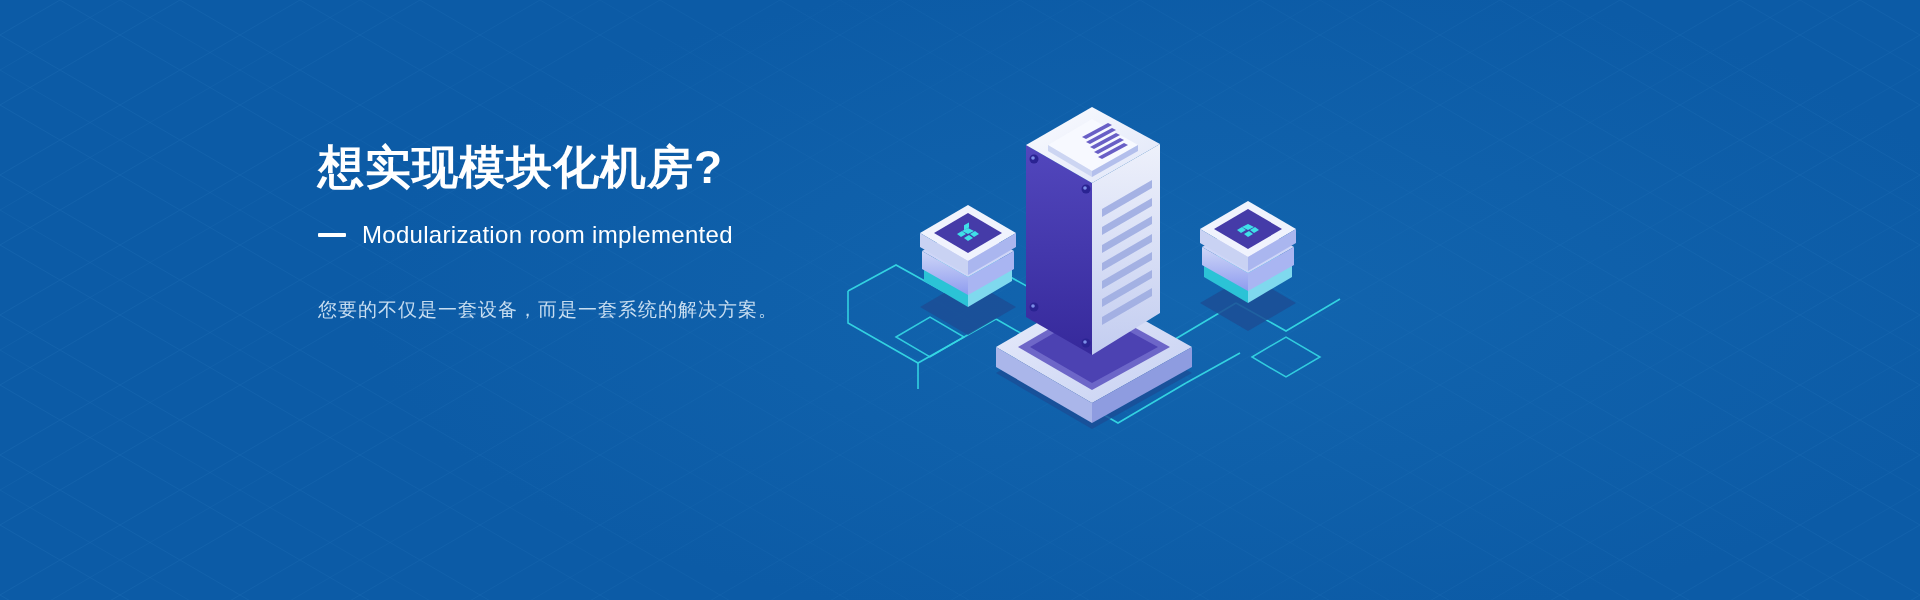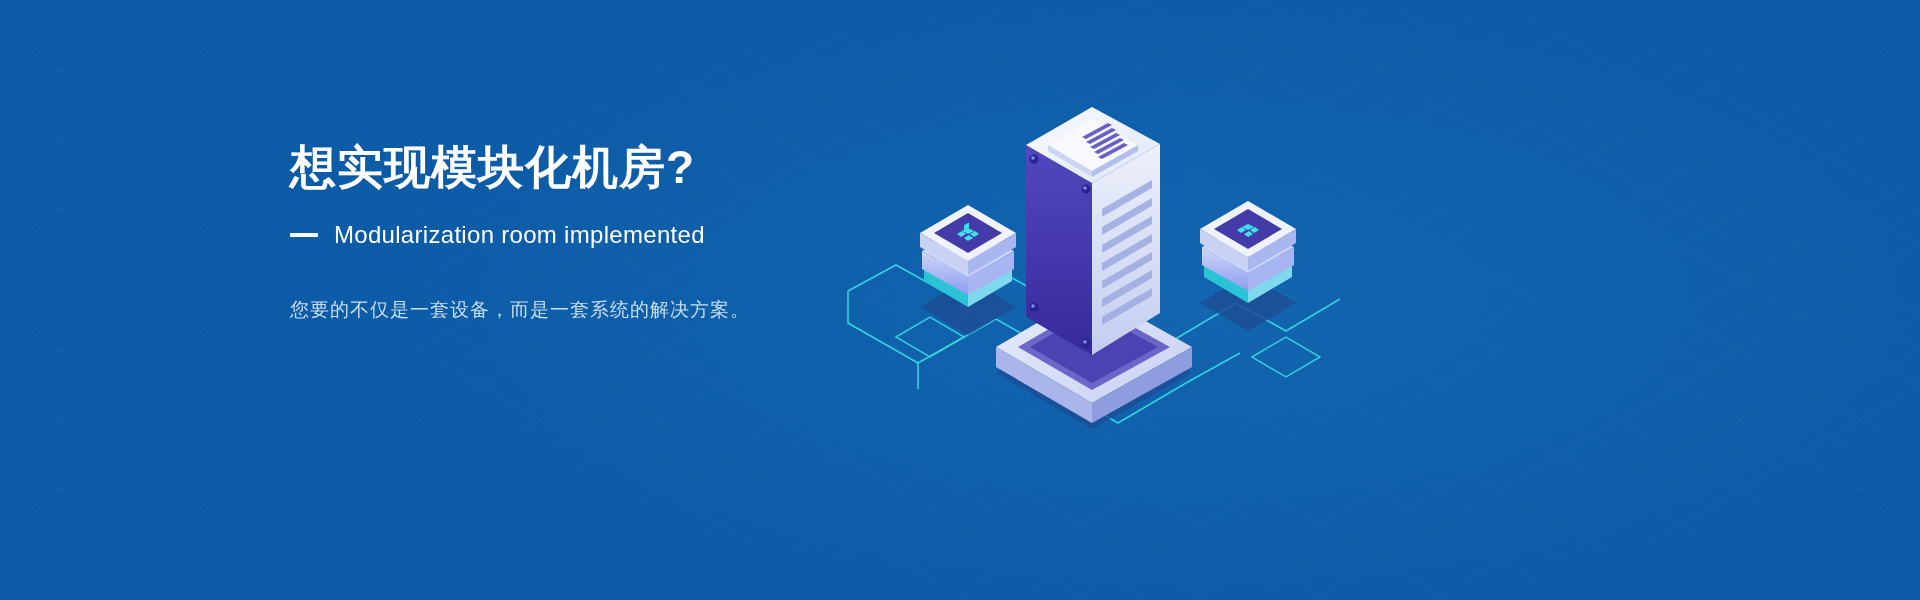--- a/index.html
+++ b/index.html
@@ -12,21 +12,21 @@
     position:relative;width:1920px;height:600px;overflow:hidden;
     background:#0c5ba6;
   }
   
   .lattice{position:absolute;inset:0;opacity:.5;}
   .vignette{
     position:absolute;inset:0;
     background:radial-gradient(ellipse 70% 90% at 62% 50%, rgba(30,120,190,.35) 0%, rgba(12,91,166,0) 62%);
   }
   
-  .textblock{position:absolute;left:290px;top:140px;width:620px;}
+  .textblock{position:absolute;left:318px;top:140px;width:620px;}
   .headline{
     font-size:46px;font-weight:bold;color:#ffffff;letter-spacing:1px;
     line-height:1.2;margin:0;white-space:nowrap;
   }
   .subrow{display:flex;align-items:center;margin-top:26px;}
   .dash{
     width:28px;height:4px;background:#ffffff;border-radius:1px;
     margin-right:16px;flex:none;
   }
   .subtitle{

